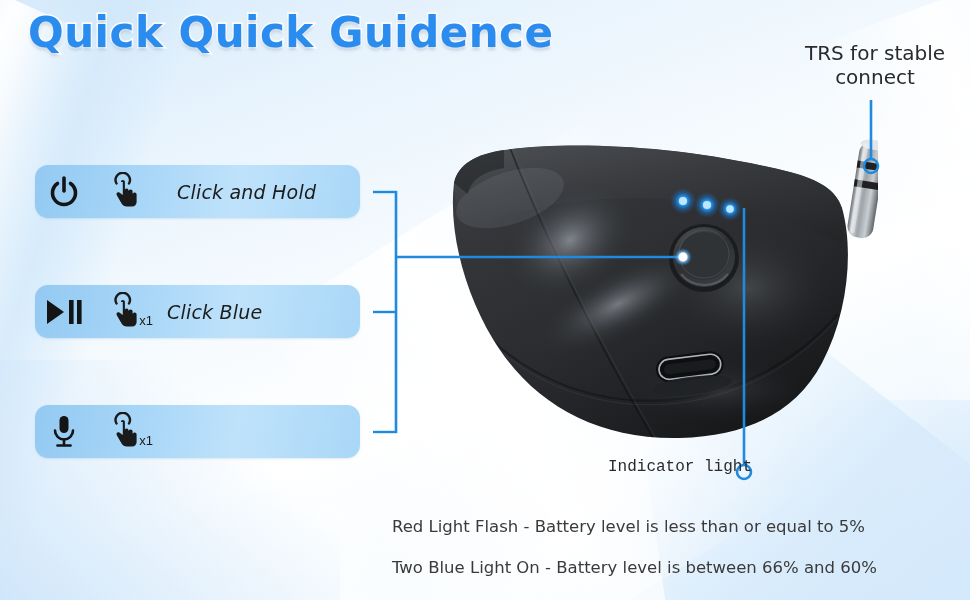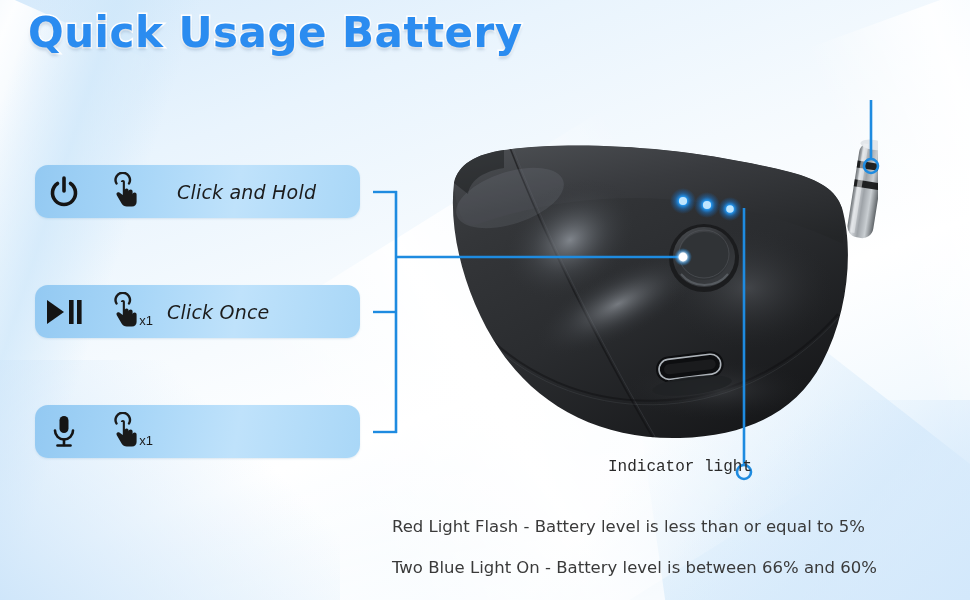--- a/index.html
+++ b/index.html
@@ -99,21 +99,21 @@
 
   <div class="ray" id="ray1"></div>
   <div class="ray" id="ray2"></div>
   <div class="ray" id="ray3"></div>
   <div class="ray" id="ray4"></div>
   <div class="ray" id="ray5"></div>
   <div class="ray" id="ray6"></div>
   <div id="corner-tint"></div>
   <div id="corner-tint2"></div>
 
-  <div id="title">Quick Usage Battery</div>
+  <div id="title">Quick Quick Guidence</div>
 
   <svg id="device" viewBox="0 0 460 320">
     <defs>
       <linearGradient id="bodyGrad" x1="0" y1="0" x2="0.75" y2="1">
         <stop offset="0%" stop-color="#45474a"></stop>
         <stop offset="28%" stop-color="#343639"></stop>
         <stop offset="58%" stop-color="#2a2c2f"></stop>
         <stop offset="100%" stop-color="#141517"></stop>
       </linearGradient>
       <linearGradient id="topFace" x1="0.1" y1="0" x2="0.9" y2="1">
@@ -280,21 +280,21 @@
         <path d="M 15.8,10 L 15.8,23 L 12.4,20.6 C 10.6,19.4 8.6,21.2 9.8,23.2
                  L 14.6,31.6 C 15.6,33.4 17.6,34.6 19.8,34.6 L 25,34.6
                  C 27.8,34.6 29.6,32.6 29.6,30 L 29.6,22.4
                  C 29.6,21.2 28.8,20.4 27.6,20.4 C 26.4,20.4 25.6,21.2 25.6,22.4
                  L 25.6,19.6 C 25.6,18.4 24.8,17.6 23.6,17.6 C 22.4,17.6 21.6,18.4 21.6,19.6
                  L 21.6,18.4 C 21.6,17.2 20.8,16.4 19.6,16.4 C 18.8,16.4 18.2,16.8 17.9,17.4
                  L 17.9,10 C 17.9,8.8 17.1,8 15.9,8 C 14.7,8 13.9,8.8 13.9,10 Z" fill="#1a1a1a"></path>
       </svg>
       <span class="mult">x1</span>
     </div>
-    <div class="pill-label">Click Once</div>
+    <div class="pill-label">Click Blue</div>
   </div>
 
   <div class="pill" id="pill-3">
     <div class="pill-icon">
       <svg width="30" height="36" viewBox="0 0 30 36">
         <rect x="10.5" y="2" width="9" height="17" rx="4.5" fill="#141414"></rect>
         <path d="M 6,16.5 A 9 9 0 0 0 24,16.5" fill="none" stroke="#141414" stroke-width="2.6" stroke-linecap="round"></path>
         <line x1="15" y1="25.5" x2="15" y2="31" stroke="#141414" stroke-width="2.6" stroke-linecap="round"></line>
         <line x1="8.5" y1="31.5" x2="21.5" y2="31.5" stroke="#141414" stroke-width="2.6" stroke-linecap="round"></line>
       </svg>
@@ -307,20 +307,24 @@
                  C 27.8,34.6 29.6,32.6 29.6,30 L 29.6,22.4
                  C 29.6,21.2 28.8,20.4 27.6,20.4 C 26.4,20.4 25.6,21.2 25.6,22.4
                  L 25.6,19.6 C 25.6,18.4 24.8,17.6 23.6,17.6 C 22.4,17.6 21.6,18.4 21.6,19.6
                  L 21.6,18.4 C 21.6,17.2 20.8,16.4 19.6,16.4 C 18.8,16.4 18.2,16.8 17.9,17.4
                  L 17.9,10 C 17.9,8.8 17.1,8 15.9,8 C 14.7,8 13.9,8.8 13.9,10 Z" fill="#1a1a1a"></path>
       </svg>
       <span class="mult">x1</span>
     </div>
   </div>
 
+  <div id="trs-label">
+    <div>TRS for stable</div>
+    <div>connect</div>
+  </div>
 
   <div id="indicator-label">Indicator light</div>
 
   <div id="legend">
     <div>Red Light Flash - Battery level is less than or equal to 5%</div>
     <div>Two Blue Light On - Battery level is between 66% and 60%</div>
   </div>
 
 </div>
 

